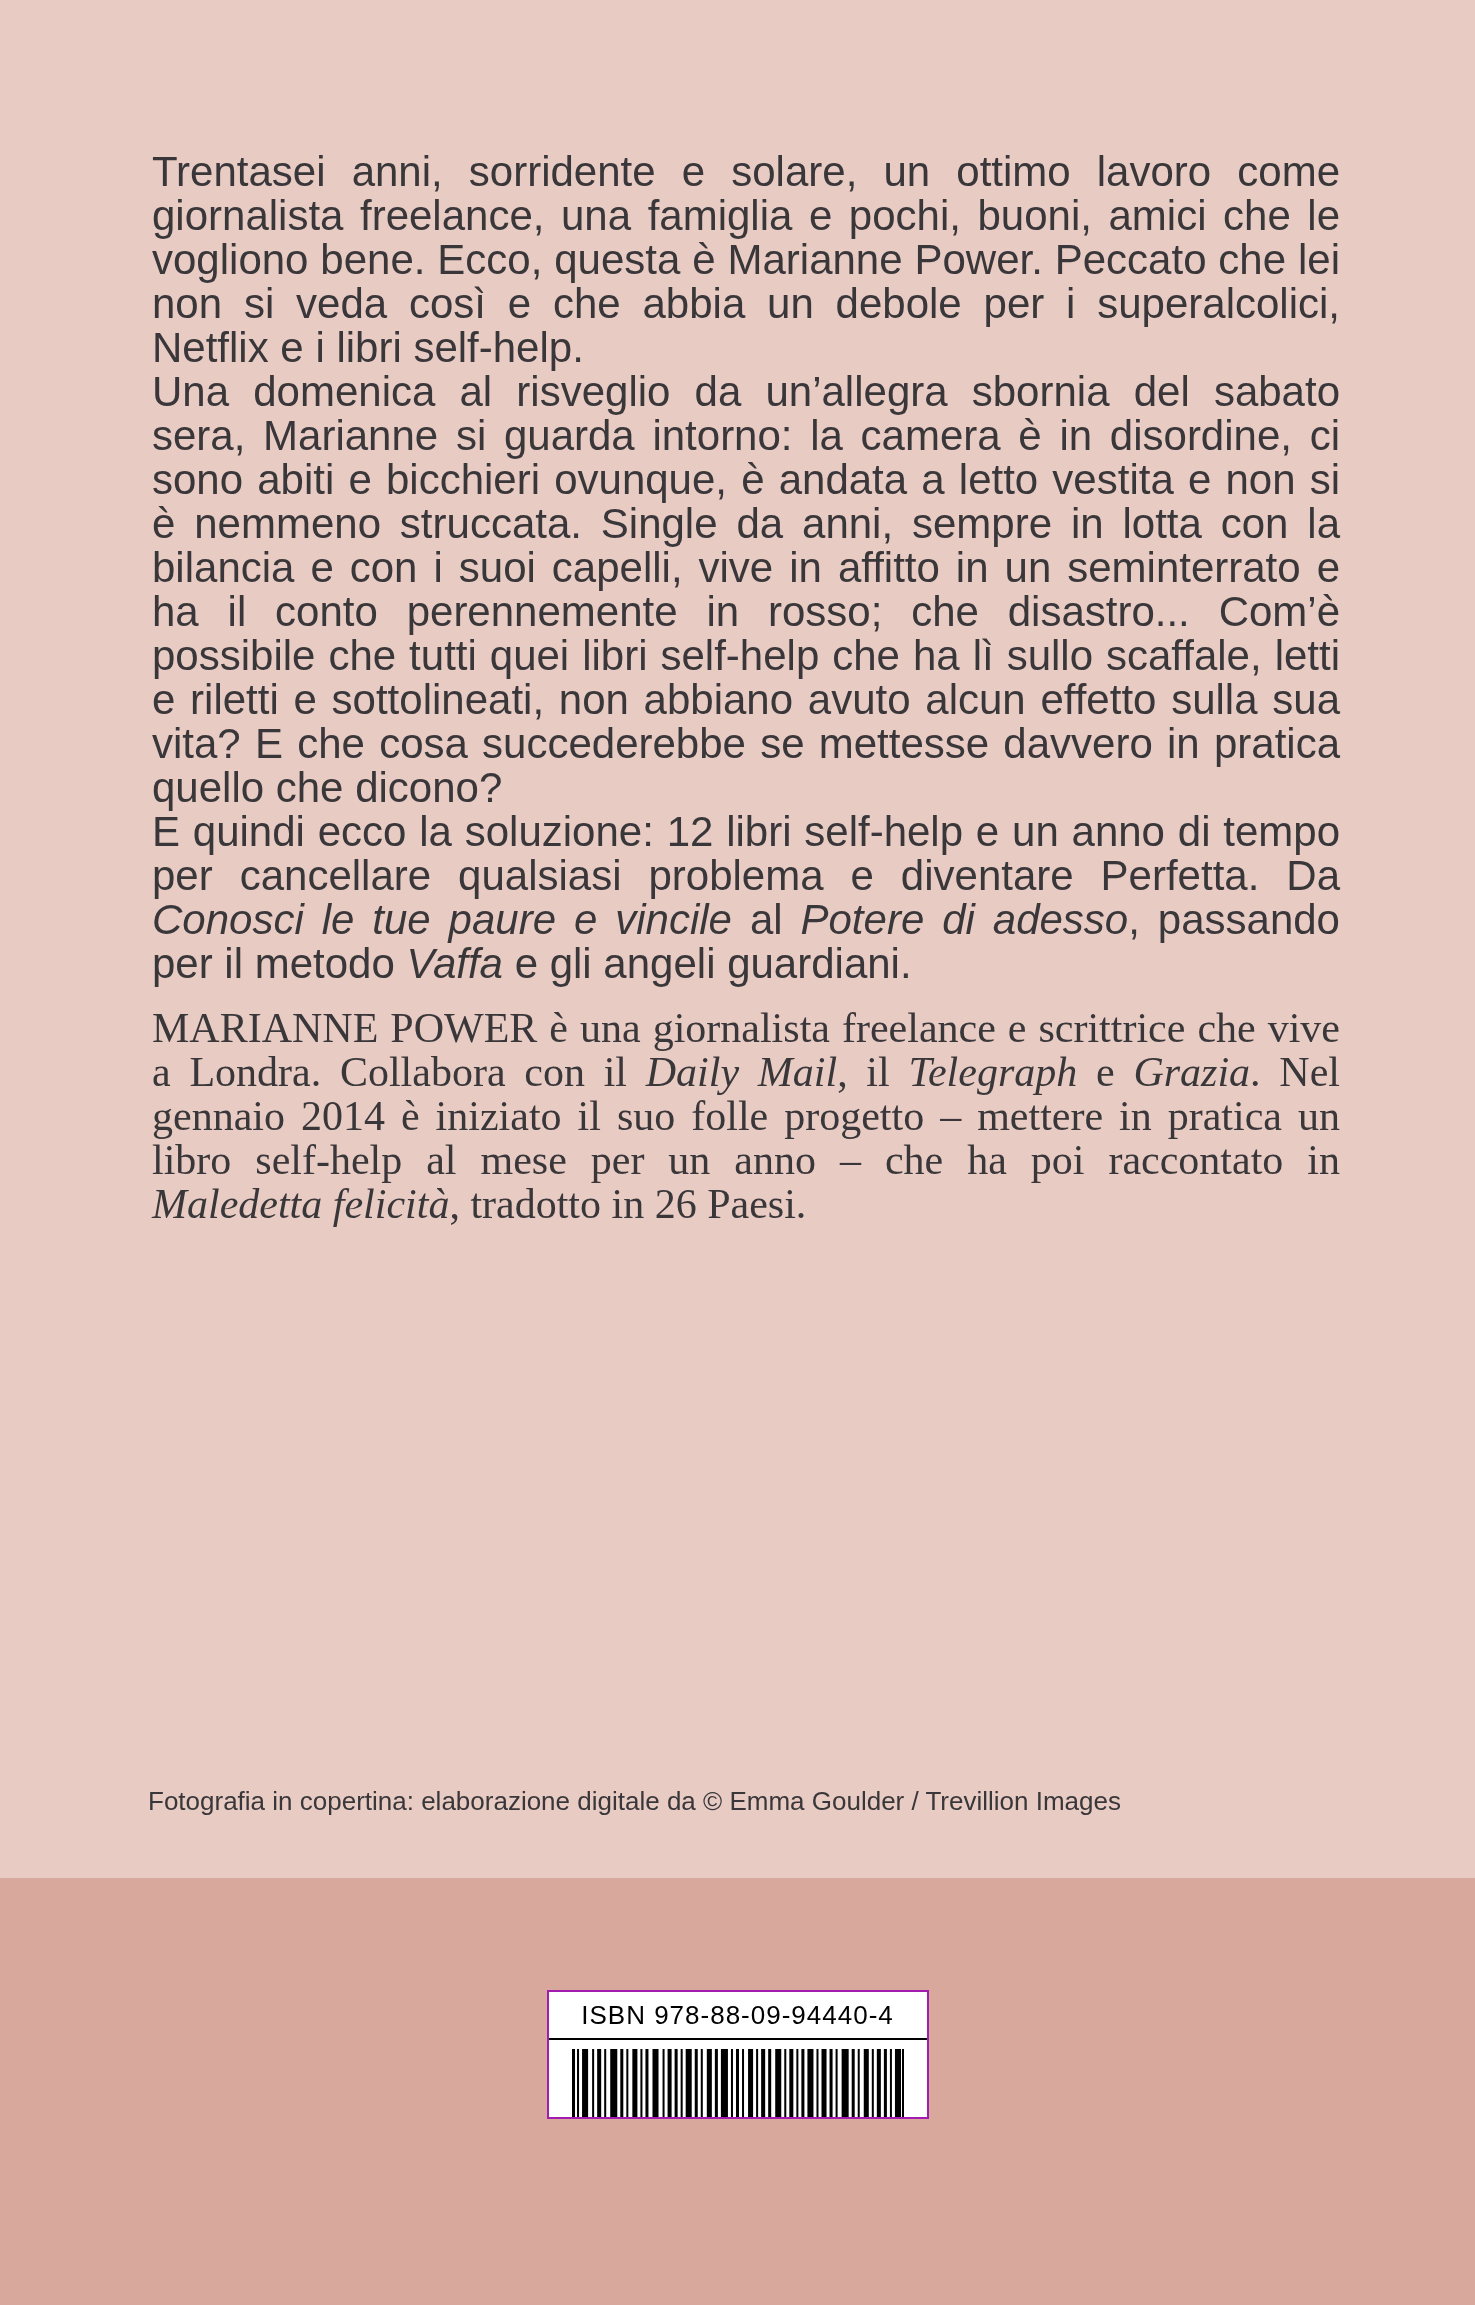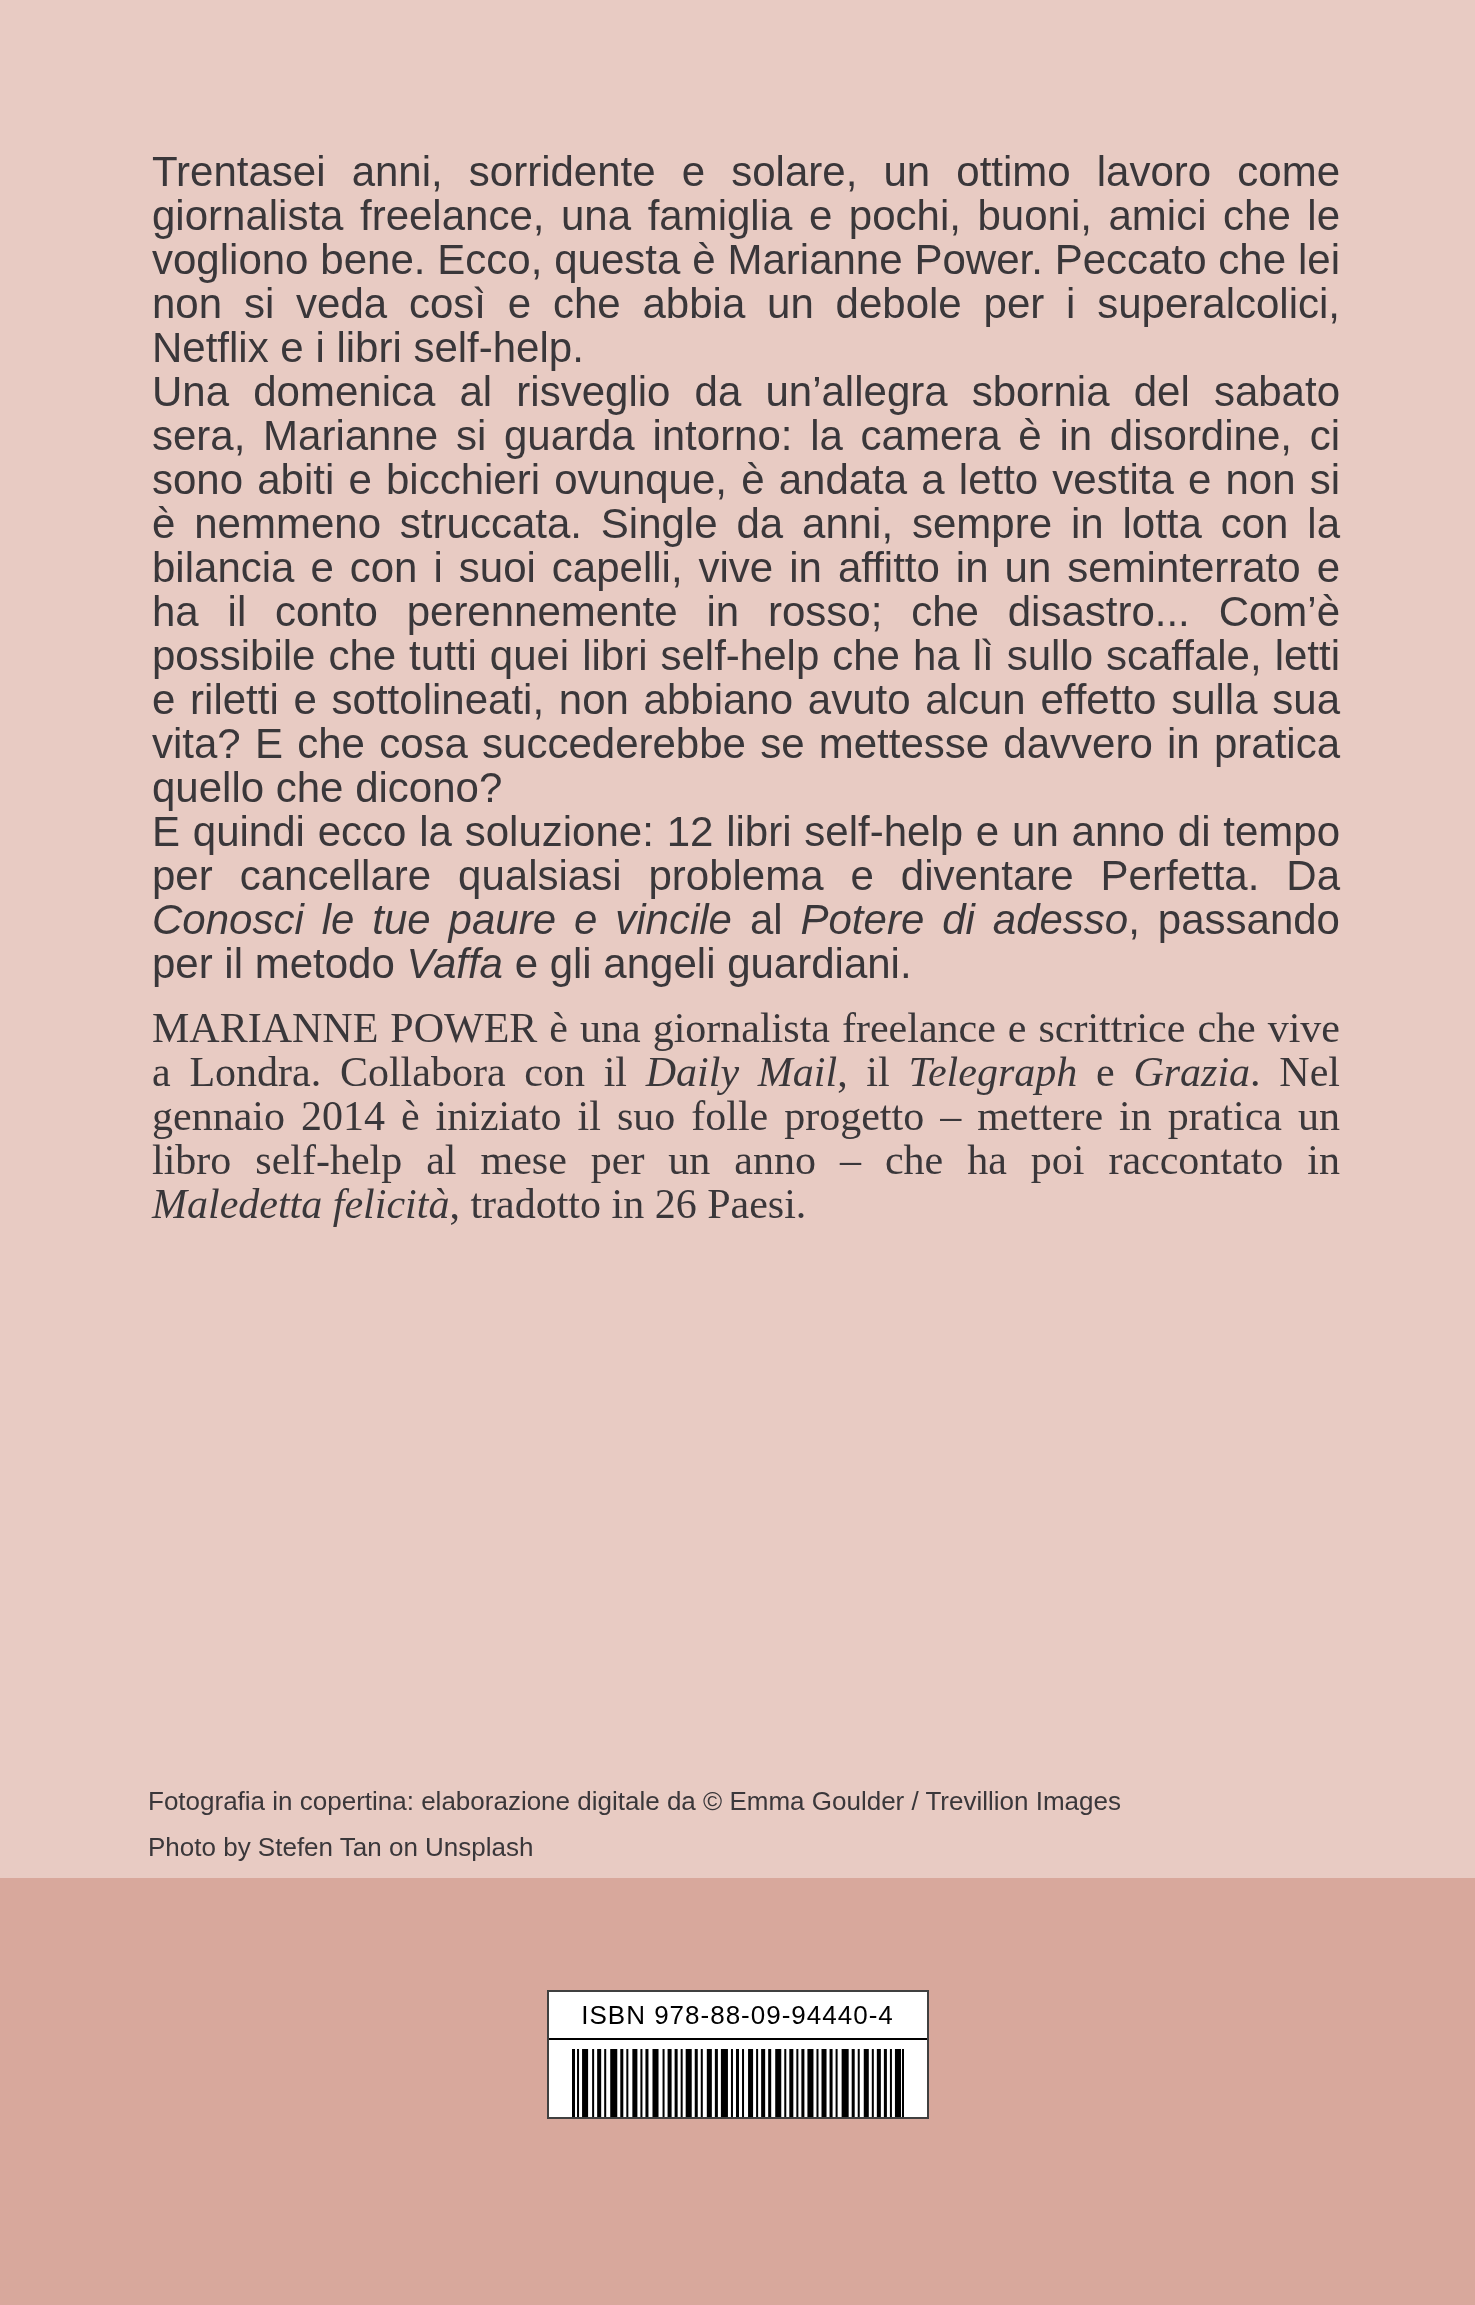--- a/index.html
+++ b/index.html
@@ -36,21 +36,21 @@
     left: 0;
     bottom: 0;
     width: 100%;
     height: 427px;
     background: #d8a89c;
   }
   .barcode-box {
     width: 382px;
     margin: 112px auto 0;
     background: #ffffff;
-    border: 2px solid #404040;
+    border: 2px solid #a21caf;
   }
   .isbn {
     text-align: center;
     font-size: 26px;
     color: #000;
     padding: 8px 0 7px;
     border-bottom: 2px solid #000;
     letter-spacing: 1px;
   }
   .bars {
@@ -102,21 +102,20 @@
 
 <div class="content">
   <p><span>Trentasei anni, sorridente e solare, un ottimo lavoro come giornalista freelance, una famiglia e pochi, buoni, amici che le vogliono bene. Ecco, questa è Marianne Power. Peccato che lei non si veda così e che abbia un debole per i superalcolici, Netflix e i libri self-help.</span></p>
   <p><span>Una domenica al risveglio da un’allegra sbornia del sabato sera, Marianne si guarda intorno: la camera è in disordine, ci sono abiti e bicchieri ovunque, è andata a letto vestita e non si è nemmeno struccata. Single da anni, sempre in lotta con la bilancia e con i suoi capelli, vive in affitto in un seminterrato e ha il conto perennemente in rosso; che disastro... Com’è possibile che tutti quei libri self-help che ha lì sullo scaffale, letti e riletti e sottolineati, non abbiano avuto alcun effetto sulla sua vita? E che cosa succederebbe se mettesse davvero in pratica quello che dicono?</span></p>
   <p><span>E quindi ecco la soluzione: 12 libri self-help e un anno di tempo per cancellare qualsiasi problema e diventare Perfetta. Da </span><span style="font-style: italic;">Conosci le tue paure e vincile</span><span> al </span><span style="font-style: italic;">Potere di adesso</span><span>, passando per il metodo </span><span style="font-style: italic;">Vaffa</span><span> e gli angeli guardiani.</span></p>
   <p class="bio"><span>MARIANNE POWER</span><span> è una giornalista freelance e scrittrice che vive a Londra. Collabora con il </span><span style="font-style: italic;">Daily Mail</span><span>, il </span><span style="font-style: italic;">Telegraph</span><span> e </span><span style="font-style: italic;">Grazia</span><span>. Nel gennaio 2014 è iniziato il suo folle progetto – mettere in pratica un libro self-help al mese per un anno – che ha poi raccontato in </span><span style="font-style: italic;">Maledetta felicità</span><span>, tradotto in 26 Paesi.</span></p>
 </div>
 
 <div class="credits">
   <div>Fotografia in copertina: elaborazione digitale da © Emma Goulder / Trevillion Images</div>
-  <div>Photo by Stefen Tan on Unsplash</div>
 </div>
 
 <div class="bottom-band">
   <div class="barcode-box">
     <div class="isbn">ISBN 978-88-09-94440-4</div>
     <svg class="bars" viewBox="0 0 330 70" preserveAspectRatio="none" aria-hidden="true">
       <g fill="#000">
         <rect x="0" width="3" height="70"></rect>
           <rect x="5" width="2" height="70"></rect>
           <rect x="10" width="6" height="70"></rect>

